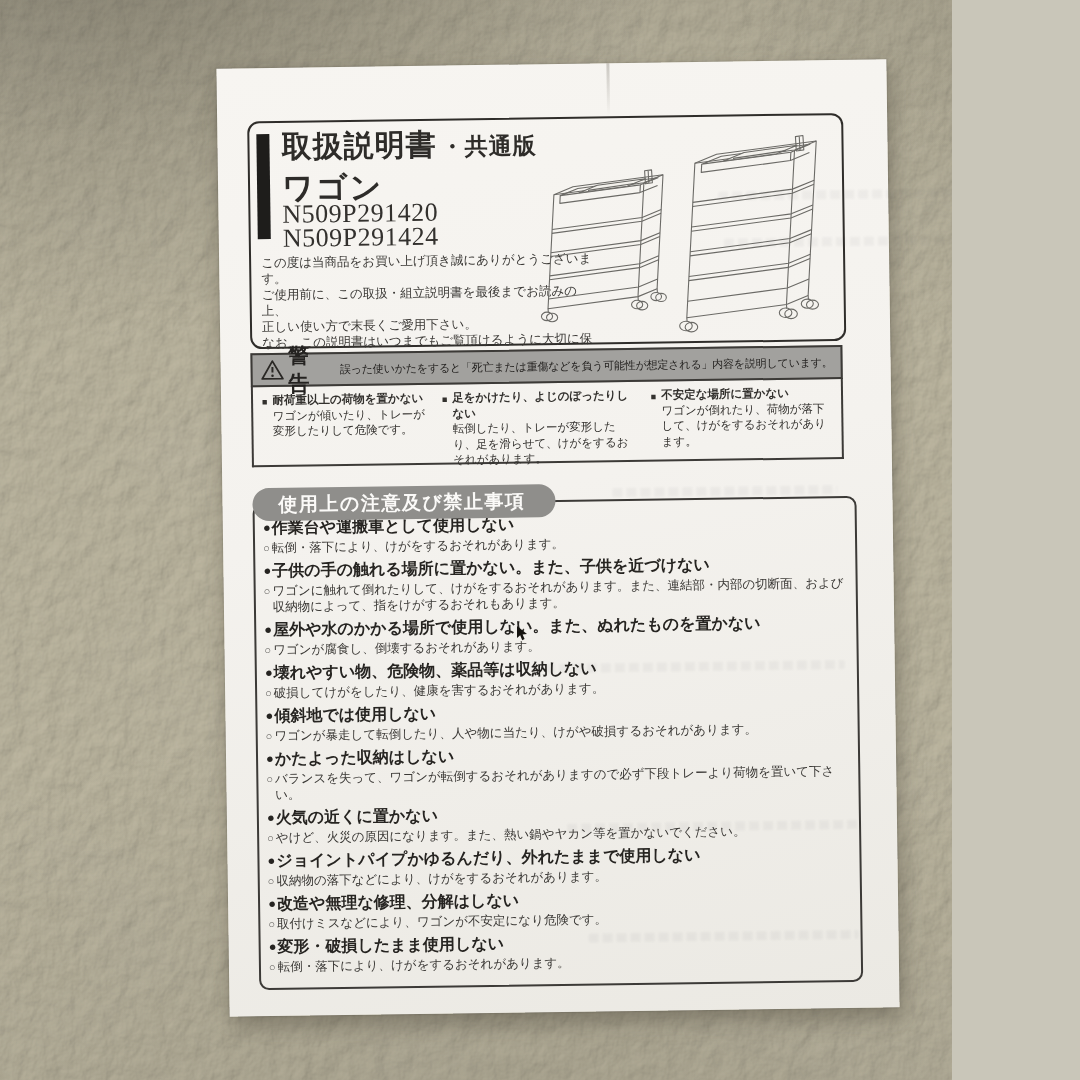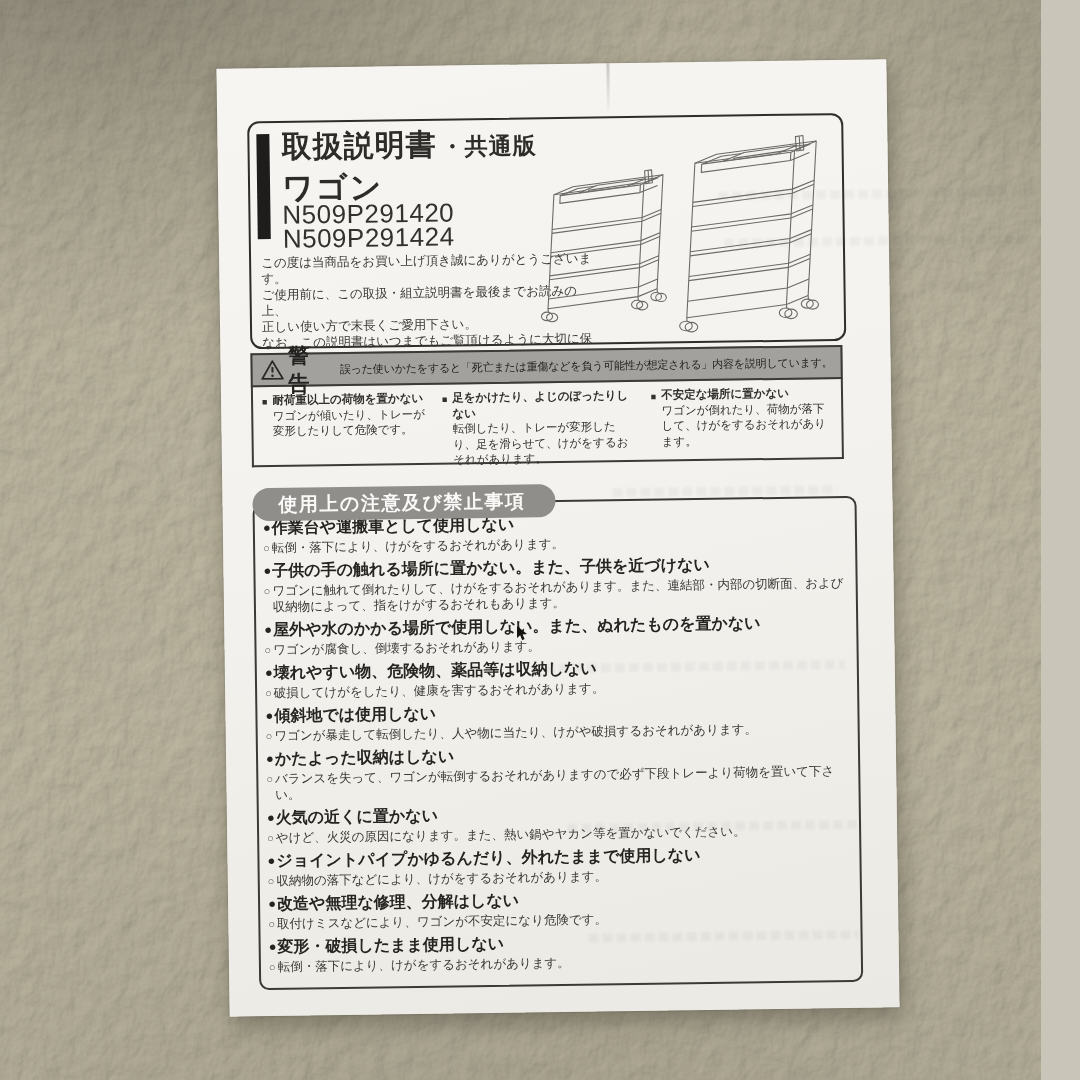--- a/index.html
+++ b/index.html
@@ -1,17 +1,17 @@
 <!DOCTYPE html>
 <html><head>
 <meta charset="utf-8">
 <style>
   html,body{margin:0;padding:0;background:#c9c6b9;}
-  .stage{position:relative;width:1041px;height:1080px;overflow:hidden;
-         font-family:Liberation Sans, sans-serif;}
+  .stage{position:relative;width:952px;height:1080px;overflow:hidden;
+         font-family:Liberation Serif, serif;}
   .carpet{position:absolute;left:0;top:0;}
   .vignette{position:absolute;left:0;top:0;width:1080px;height:1080px;pointer-events:none;
     background:
       radial-gradient(900px 650px at 10% -6%, rgba(35,33,28,.26), transparent 62%),
       radial-gradient(700px 520px at 106% 6%, rgba(60,58,48,.14), transparent 60%),
       radial-gradient(1500px 900px at 50% 116%, rgba(70,66,55,.18), transparent 62%),
       linear-gradient(180deg, rgba(80,76,66,.10), transparent 14%);}
   
   .paper{position:absolute;left:223px;top:64px;width:670px;height:948px;
     transform:rotate(-0.8deg);transform-origin:50% 50%;

